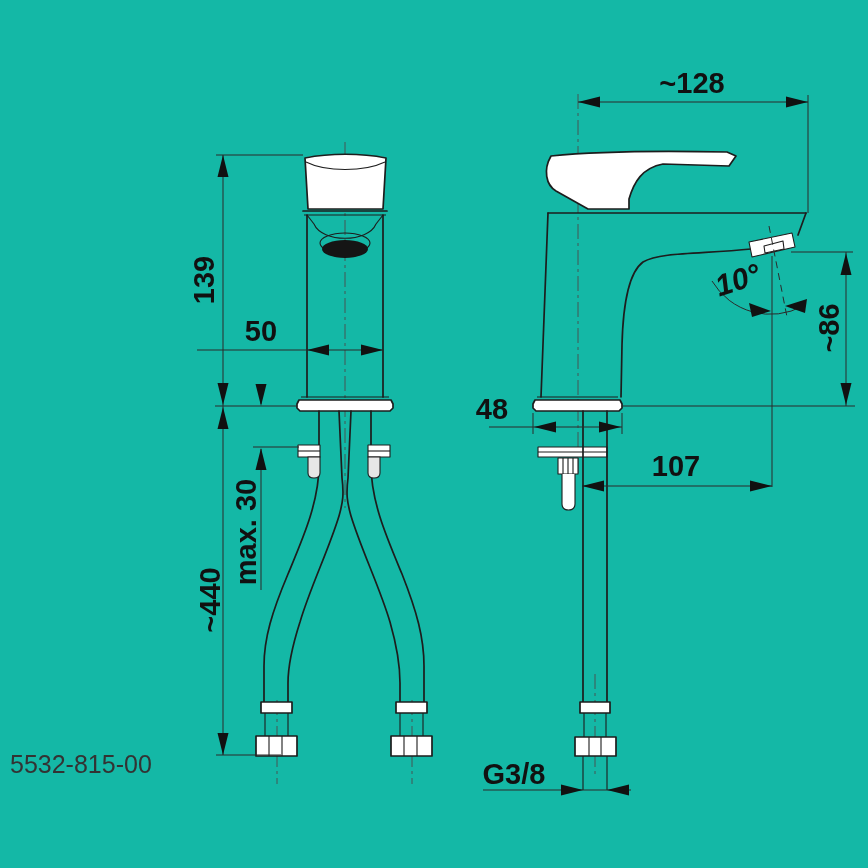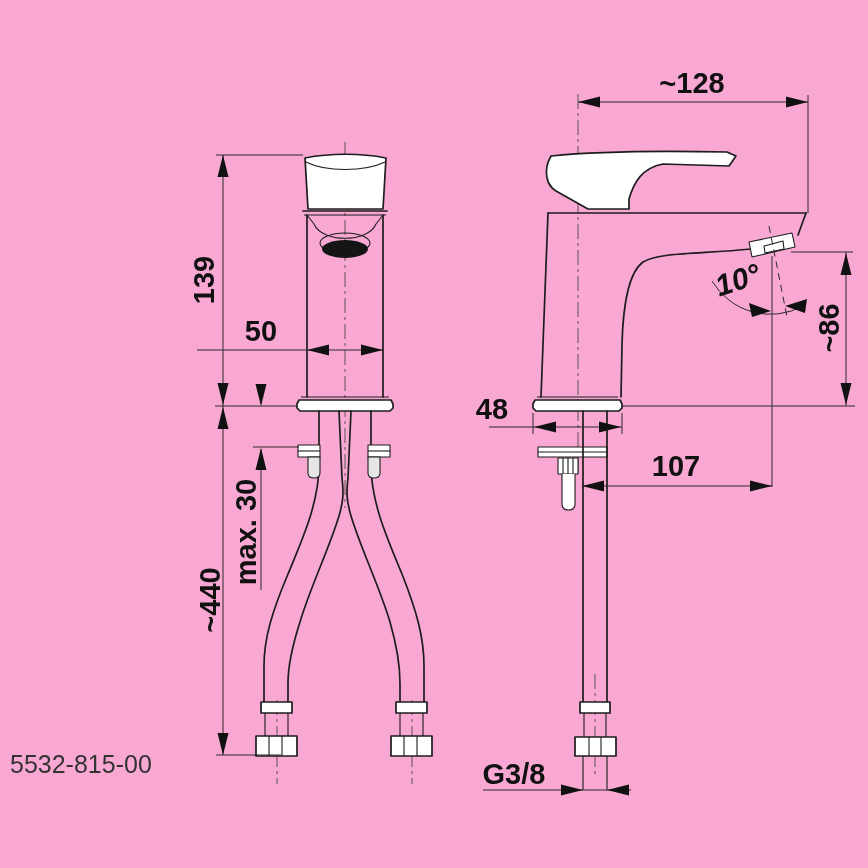--- a/index.html
+++ b/index.html
@@ -1,19 +1,19 @@
 <!DOCTYPE html>
 <html><head>
 <meta charset="utf-8">
 <style>
   html,body{margin:0;padding:0;background:#ffffff;}
   .canvas{
     position:relative;
     width:868px;height:868px;
-    background:#f9a8d4;
+    background:#14b8a6;
     font-family:"Liberation Sans", sans-serif;
     overflow:hidden;
   }
   svg{position:absolute;left:0;top:0;}
   .ol{stroke:#1d1d1d;stroke-width:1.7;fill:none;stroke-linejoin:round;stroke-linecap:round;}
   .ol2{stroke:#1d1d1d;stroke-width:1.1;fill:none;stroke-linejoin:round;}
   .fillw{fill:#ffffff;}
   .dim{stroke:#2a2a2a;stroke-width:1;fill:none;}
   .cl{stroke:#4a4a4a;stroke-width:0.9;fill:none;stroke-dasharray:15 4 3 4;}
   .dash{stroke:#2a2a2a;stroke-width:1;fill:none;stroke-dasharray:7 5;}

